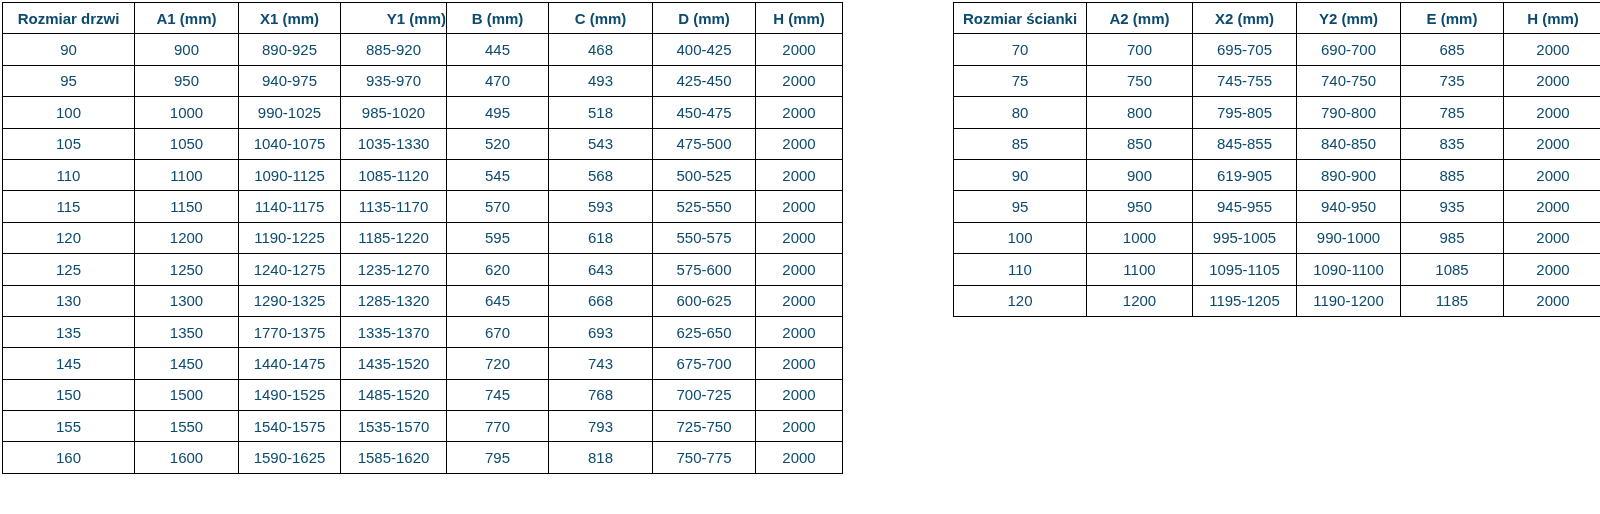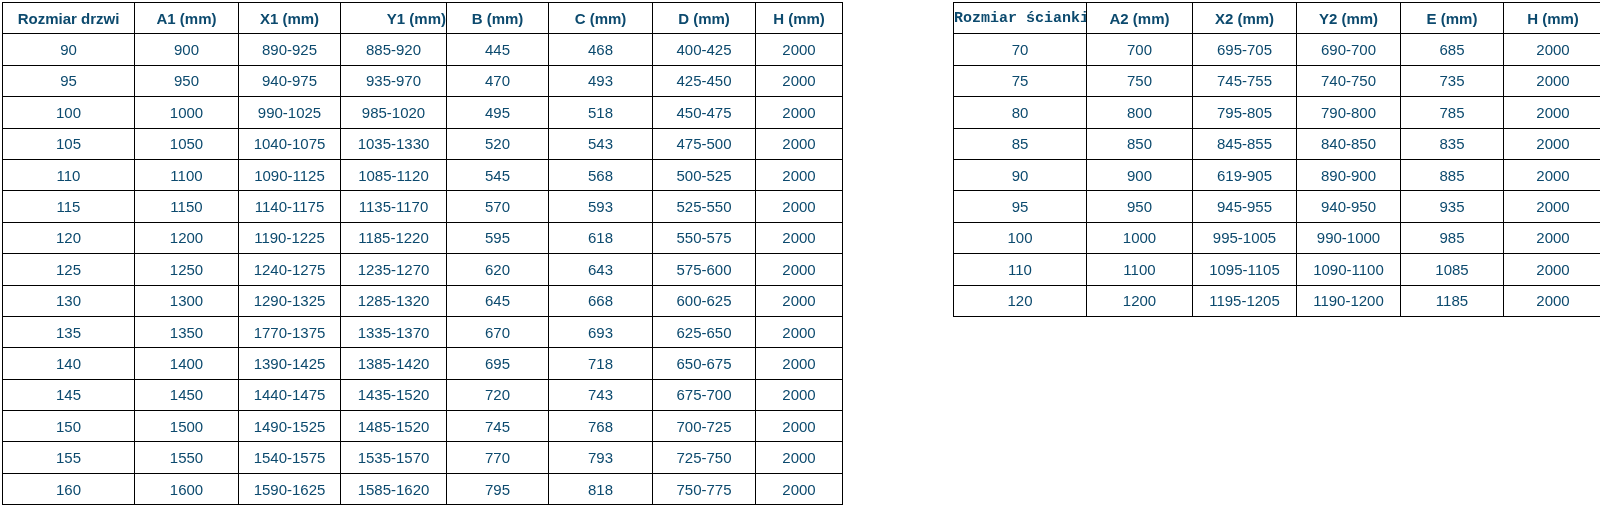--- a/index.html
+++ b/index.html
@@ -45,21 +45,21 @@
   .door-table th:nth-child(1) { width: 131px; }
   .door-table th:nth-child(2) { width: 103px; }
   .door-table th:nth-child(3) { width: 101px; }
   .door-table th:nth-child(4) { width: 105px; text-align: right; }
   .door-table th:nth-child(5) { width: 101px; }
   .door-table th:nth-child(6) { width: 103px; margin-top: 28px; }
   .door-table th:nth-child(7) { width: 102px; }
   .door-table th:nth-child(8) { width: 86px; }
   
   table.wall-table { left: 953px; top: 2px; width: 643px; }
-  .wall-table th:nth-child(1) { width: 132px; font-family: Liberation Mono, monospace; }
+  .wall-table th:nth-child(1) { width: 132px; }
   .wall-table th:nth-child(2) { width: 105px; }
   .wall-table th:nth-child(3) { width: 103px; }
   .wall-table th:nth-child(4) { width: 103px; }
   .wall-table th:nth-child(5) { width: 102px; }
   .wall-table th:nth-child(6) { width: 98px; }
 </style>
 </head>
 <body>
 
 <div class="canvas">
@@ -171,30 +171,20 @@
           <td>135</td>
           <td>1350</td>
           <td>1770-1375</td>
           <td>1335-1370</td>
           <td>670</td>
           <td>693</td>
           <td>625-650</td>
           <td>2000</td>
         </tr>
         <tr>
-          <td>140</td>
-          <td>1400</td>
-          <td>1390-1425</td>
-          <td>1385-1420</td>
-          <td>695</td>
-          <td>718</td>
-          <td>650-675</td>
-          <td>2000</td>
-        </tr>
-        <tr>
           <td>145</td>
           <td>1450</td>
           <td>1440-1475</td>
           <td>1435-1520</td>
           <td>720</td>
           <td>743</td>
           <td>675-700</td>
           <td>2000</td>
         </tr>
         <tr>

